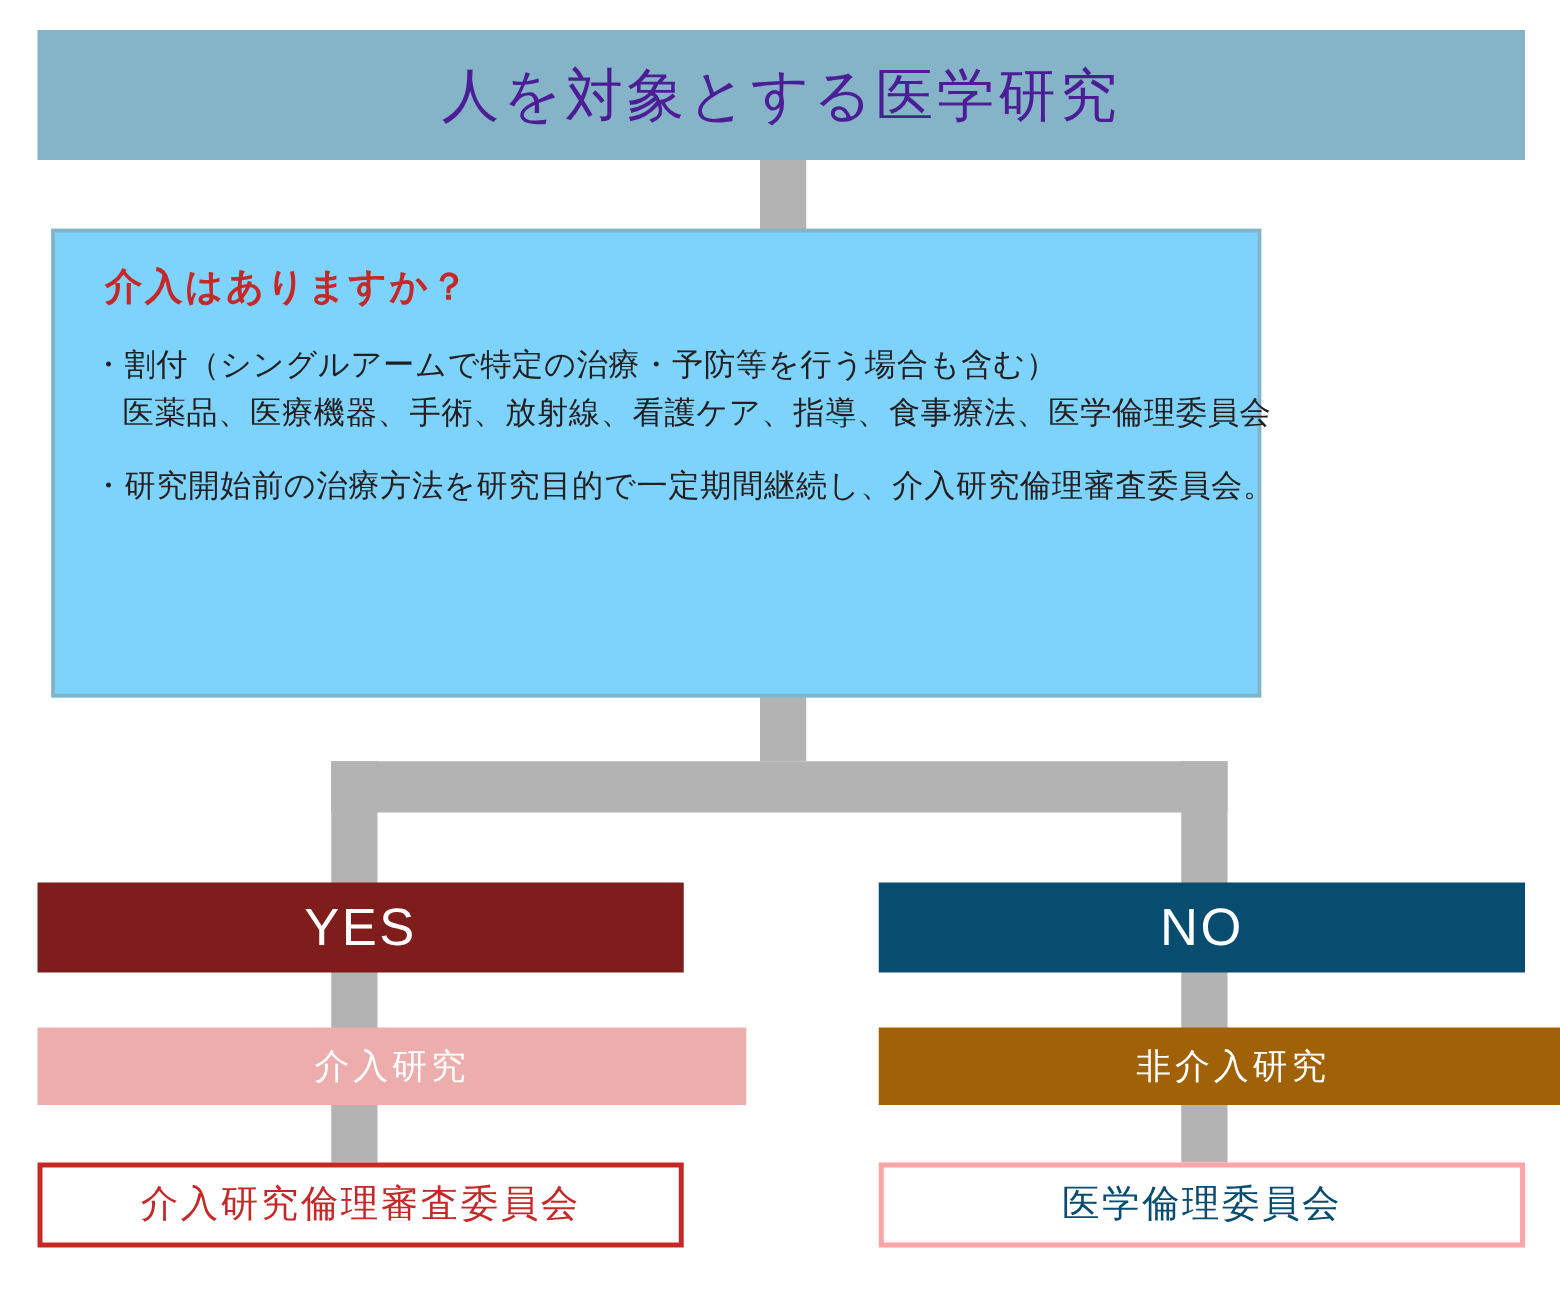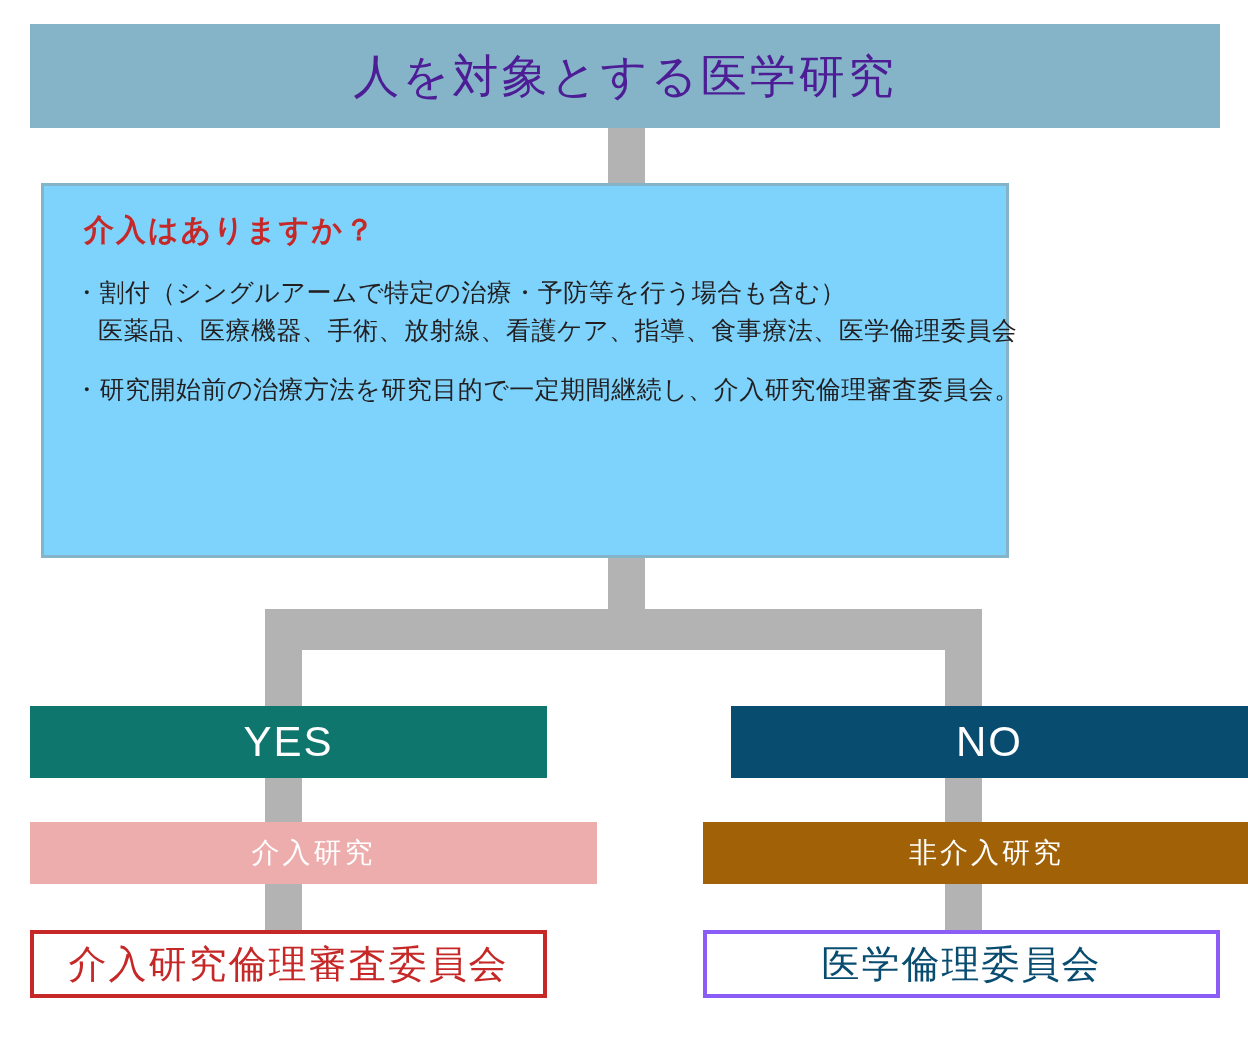--- a/index.html
+++ b/index.html
@@ -106,22 +106,22 @@
     justify-content: center;
     z-index: 3;
   }
   .answer-bar-label {
     color: #ffffff;
     font-size: 42px;
     font-weight: 400;
     letter-spacing: 2px;
     line-height: 1;
   }
-  .answer-bar.yes { left: 30px;  background: #0f766e; }
-  .answer-bar.no  { left: 703px; background: #084c70; margin-left: 28px; }
+  .answer-bar.yes { left: 30px;  background: #7f1d1d; }
+  .answer-bar.no  { left: 703px; background: #084c70; }
 
   .study-type-bar {
     position: absolute;
     top: 822px;
     width: 567px;
     height: 62px;
     display: flex;
     align-items: center;
     justify-content: center;
     z-index: 3;
@@ -142,33 +142,33 @@
     width: 517px;
     height: 68px;
     background: #ffffff;
     box-sizing: border-box;
     display: flex;
     align-items: center;
     justify-content: center;
     z-index: 3;
   }
   .committee-label {
-    font-size: 38px;
+    font-size: 30px;
     font-weight: 400;
     letter-spacing: 2px;
     line-height: 1;
   }
   .committee-box.intervention {
     left: 30px;
     border: 4px solid #c62828;
   }
   .committee-box.intervention .committee-label { color: #c62828; }
   .committee-box.non-intervention {
     left: 703px;
-    border: 4px solid #8b5cf6;
+    border: 4px solid #fca5a5;
   }
   .committee-box.non-intervention .committee-label { color: #084c70; }
 </style>
 </head>
 <body>
 
 <div id="flowchart">
 
   <div class="connector" style="left:608px; top:124px; width:37px; height:62px;"></div>
 

